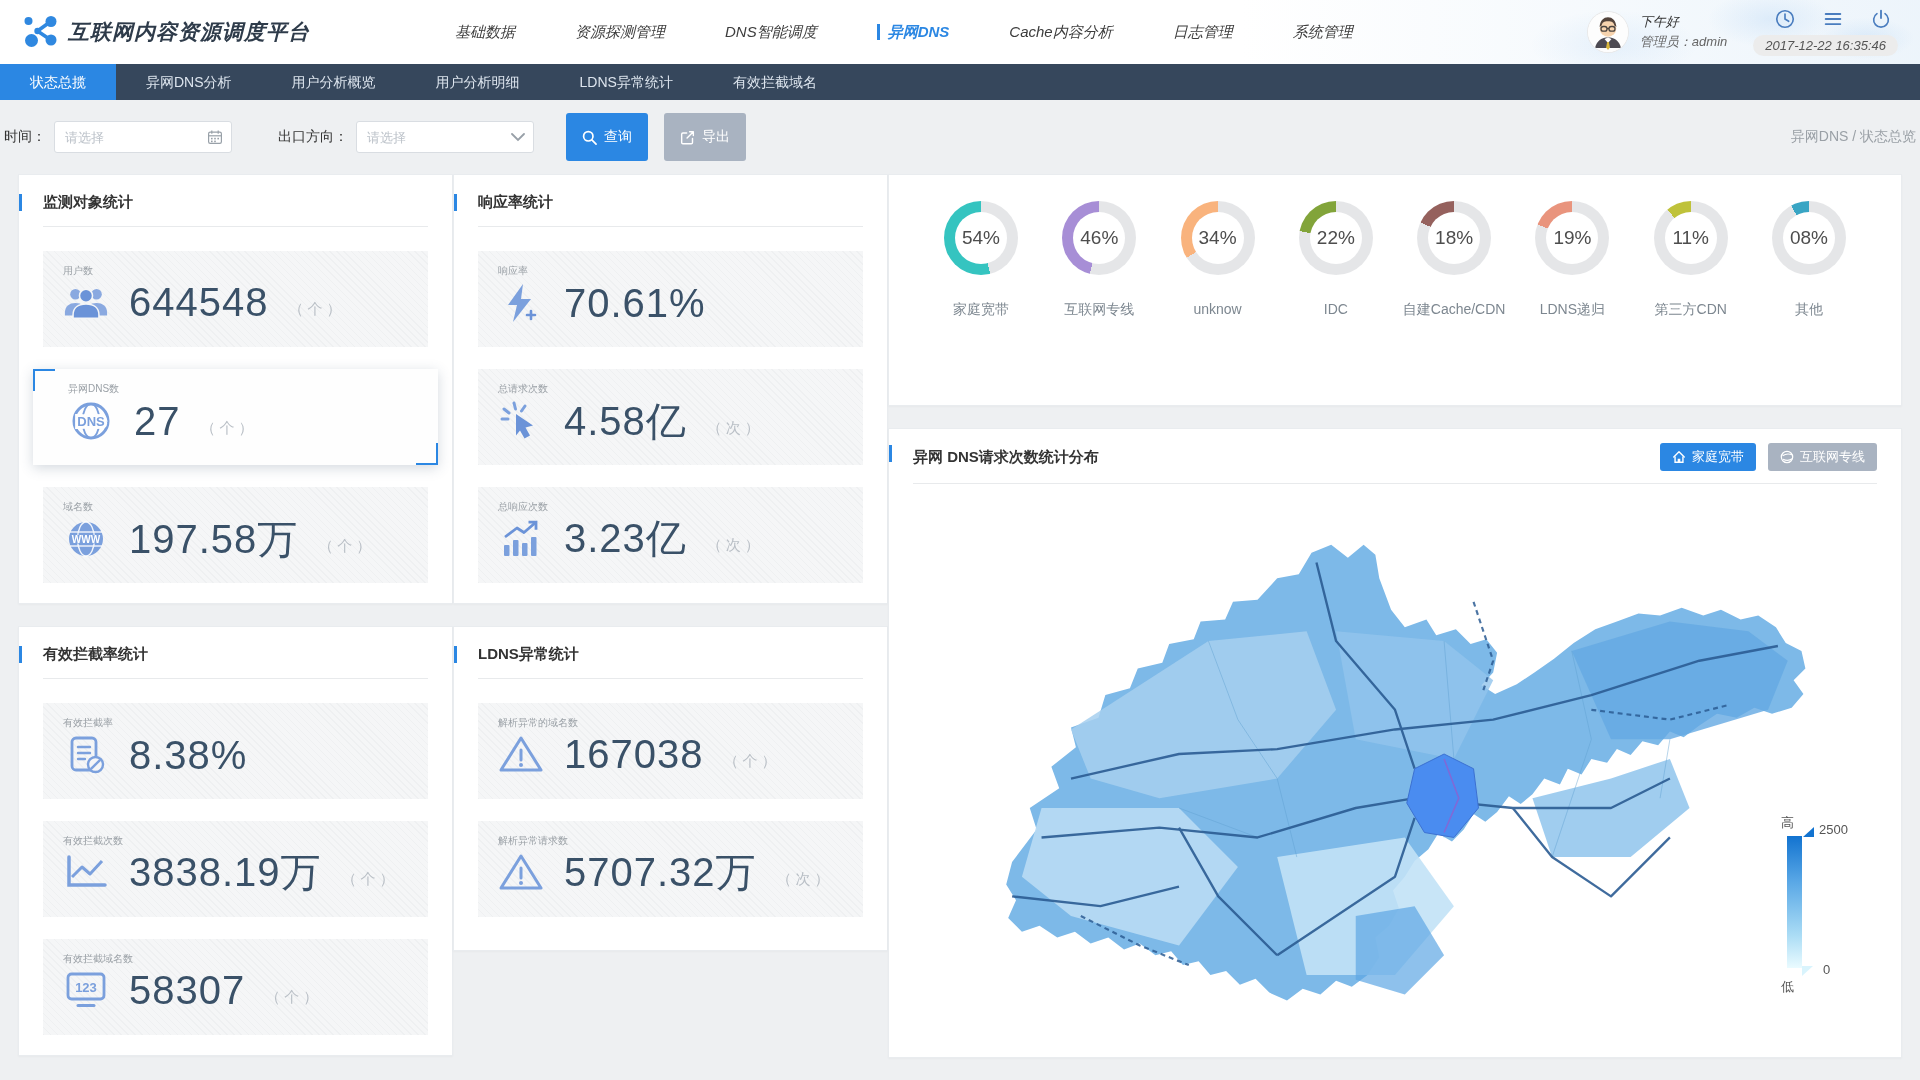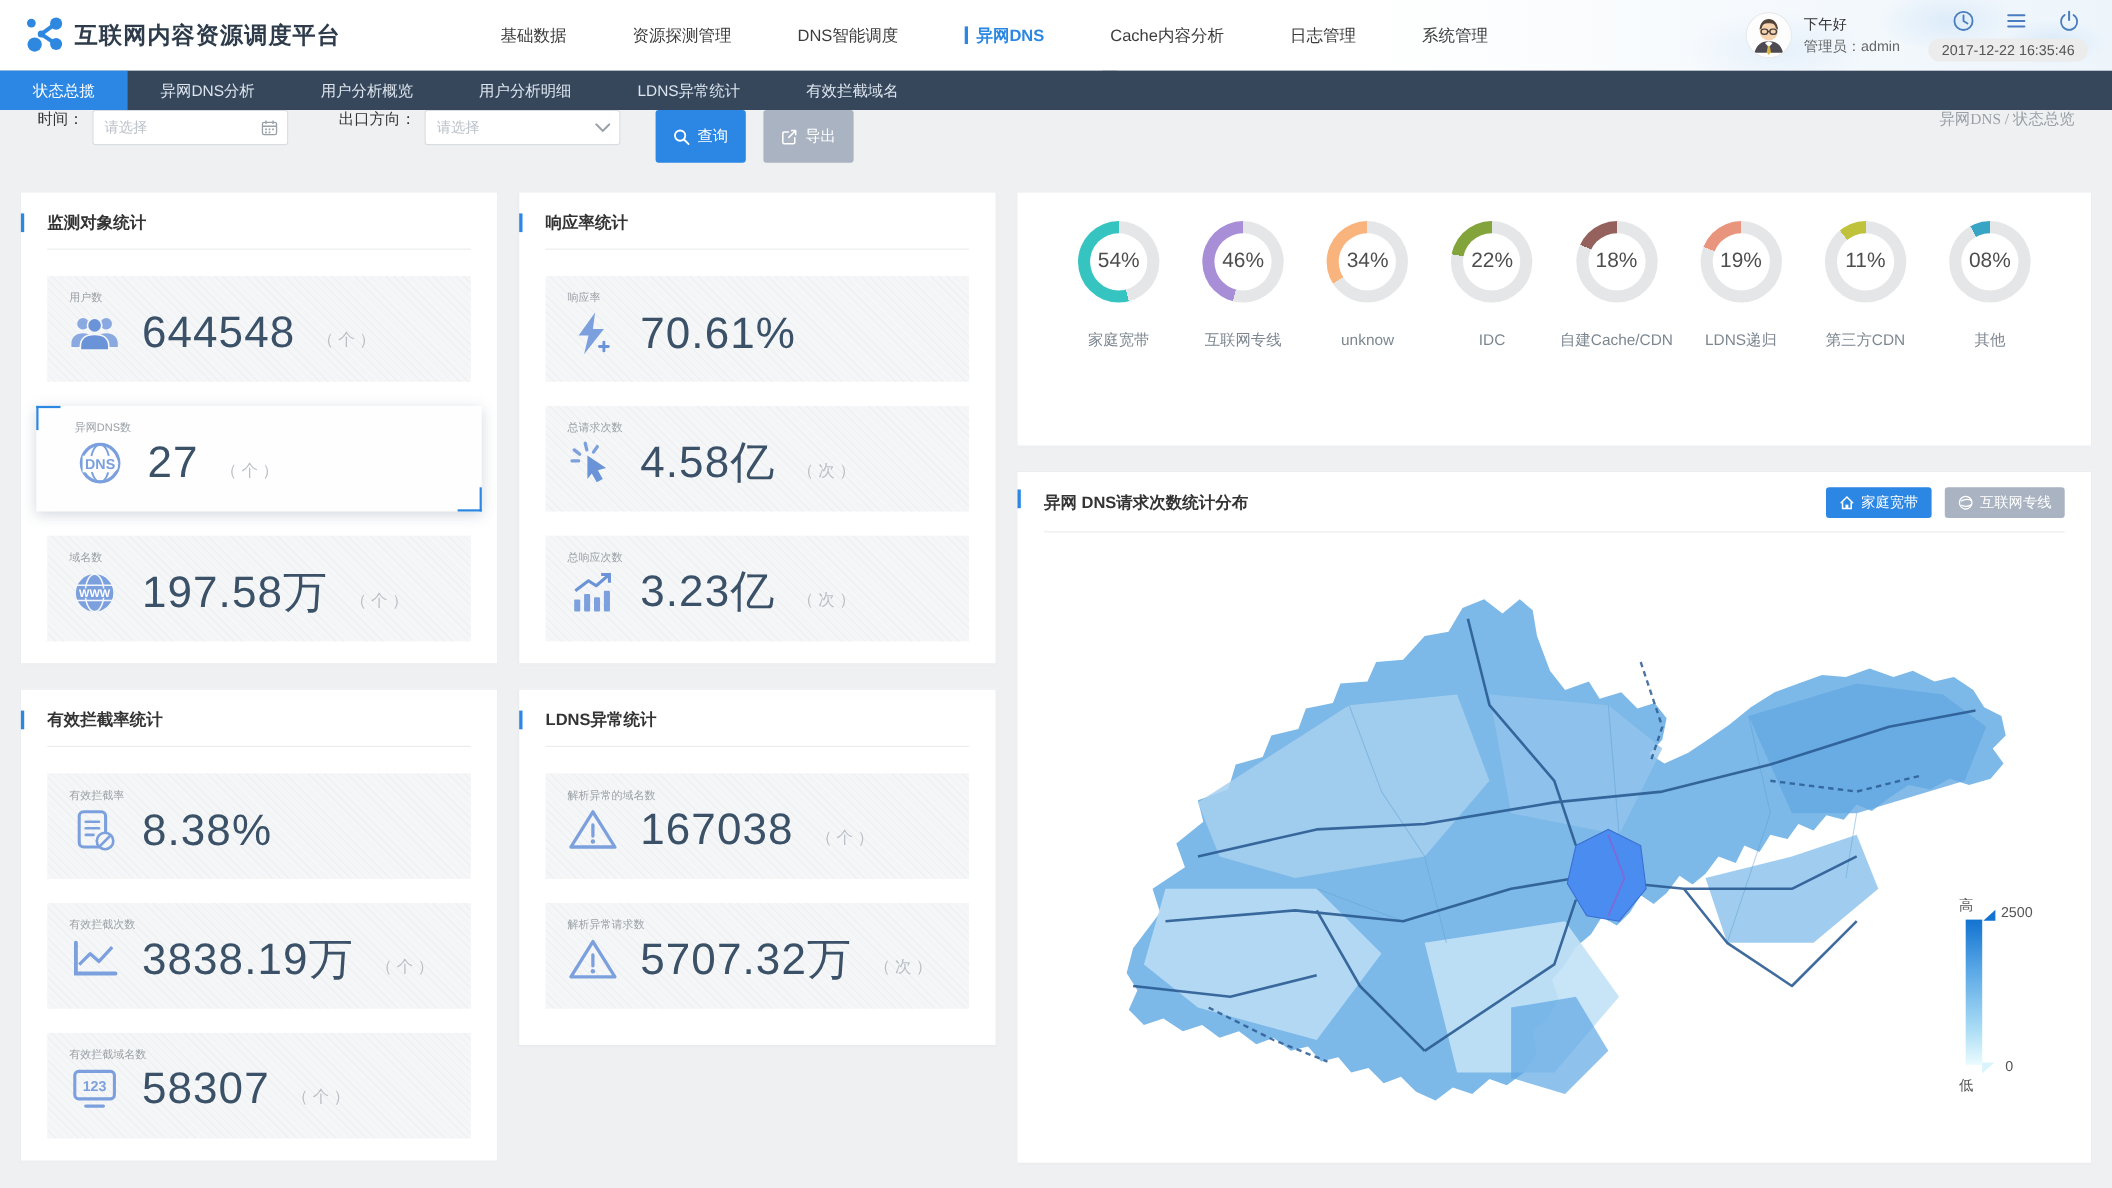--- a/index.html
+++ b/index.html
@@ -1,20 +1,20 @@
 <!DOCTYPE html>
 <html><head>
 <meta charset="utf-8">
 <style>
   * { margin:0; padding:0; box-sizing:border-box; }
   html,body { width:1920px; height:1080px; }
   body { font-family:"Liberation Sans","DejaVu Sans",sans-serif; background:#eef0f2; color:#333; overflow:hidden; }
 
   
-  .header { position:relative; height:64px; background:#fff; display:flex; align-items:center; padding:0 22px; z-index:5; }
+  .header { position:relative; height:64px; background:#fff; display:flex; align-items:center; padding:0 22px; z-index:5;font-style:italic; }
   .header-decor { position:absolute; right:0; top:0; width:680px; height:64px; pointer-events:none;
     background:
       radial-gradient(90px 40px at 78% 30%, rgba(43,135,227,.10), transparent 70%),
       radial-gradient(120px 50px at 55% 70%, rgba(43,135,227,.08), transparent 70%),
       radial-gradient(70px 30px at 92% 60%, rgba(43,135,227,.10), transparent 70%),
       linear-gradient(to right, rgba(222,236,248,0), rgba(222,236,248,.55)); }
   .logo-area { display:flex; align-items:center; gap:10px; z-index:2; }
   .app-title { font-size:21px; font-weight:bold; color:#2e3b4a; letter-spacing:1px; }
   .top-nav { display:flex; align-items:center; height:64px; margin-left:115px; z-index:2; }
   .nav-item { display:flex; align-items:center; padding:0 30px; height:75px; font-size:15px; color:#3c3c3c; cursor:pointer; }
@@ -30,34 +30,34 @@
   .hicon { cursor:pointer; display:flex; }
   .datetime-pill { background:#ececec; border-radius:11px; padding:3px 12px; font-size:13px; color:#555; white-space:nowrap; }
 
   
   .subnav { position:relative; height:36px; background:#36475c; display:flex; }
   .subnav .notch { position:absolute; top:-6px; left:1002px; width:0; height:0; border-left:7px solid transparent; border-right:7px solid transparent; border-bottom:6px solid #36475c; }
   .tab { padding:0 30px; line-height:36px; font-size:14px; color:#dde5ee; cursor:pointer; }
   .tab.active { background:#2b87e3; color:#fff; }
 
   
-  .filterbar { height:74px; display:flex; padding:0 34px;font-family:Liberation Serif, serif; }
+  .filterbar { height:74px; display:flex; align-items:center; padding:0 4px; }
   .flabel { font-size:14px; color:#333; margin-right:8px; }
   .fwrap { position:relative; }
   .finput { width:178px; height:32px; border:1px solid #d9dde2; border-radius:3px; background:#fff; padding:0 32px 0 10px; font-size:13px; color:#333; font-family:inherit; }
   .finput::placeholder { color:#bcc2c9; }
   .fwrap .ficon { position:absolute; right:9px; top:8px; display:flex; }
   .gap40 { width:46px; }
   .btn { height:48px; border:none; border-radius:3px; color:#fff; font-size:14px; font-family:inherit; display:flex; align-items:center; gap:7px; padding:0 16px; cursor:pointer; }
   .btn-query { background:#2b87e3; margin-left:32px; }
   .btn-export { background:#a9b3c1; margin-left:16px; }
   .breadcrumb { margin-left:auto; font-size:14px; color:#9aa0a6; }
 
   
-  .content { display:flex; gap:18px; padding:0 18px; }
+  .content { display:flex; gap:0; padding:0 18px; }
   .col { display:flex; flex-direction:column; gap:22px; }
   .col-s { width:435px; }
   .col-l { flex:1; }
 
   .card { background:#fff; border:1px solid #e9ecef; box-shadow:0 1px 2px rgba(0,0,0,.03); position:relative; }
   .card-h { position:relative; padding:18px 24px 0; }
   .title-bar { position:absolute; left:0; top:19px; width:3px; height:17px; background:#2b87e3; }
   .card-title { font-size:15px; font-weight:bold; color:#333; }
   .card-div { margin-top:14px; border-bottom:1px solid #e8eaec; }
   .card-b { padding:24px; }

